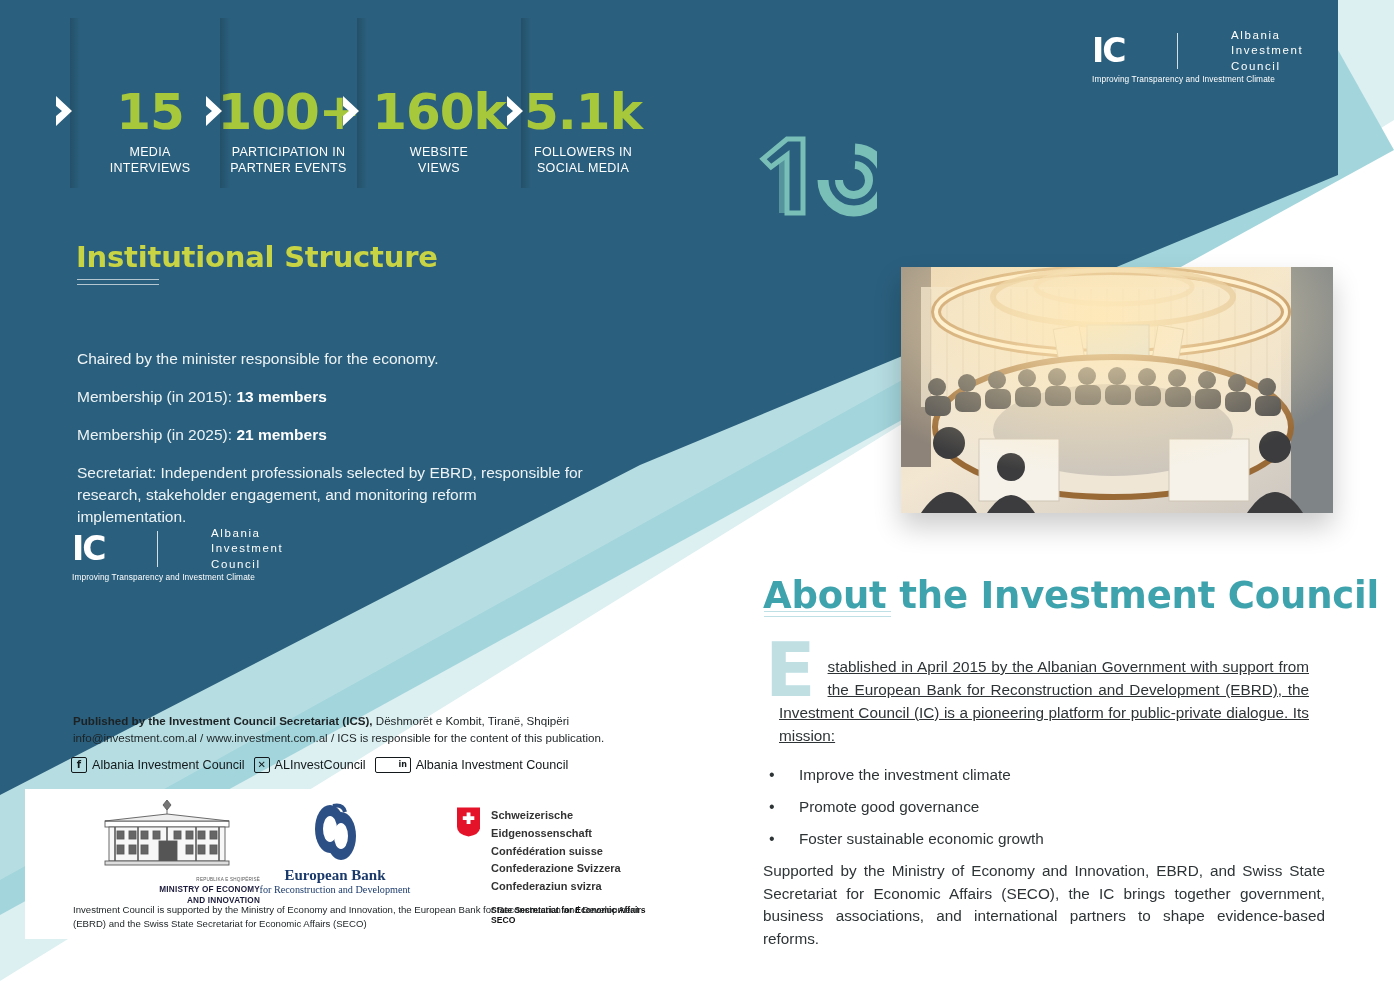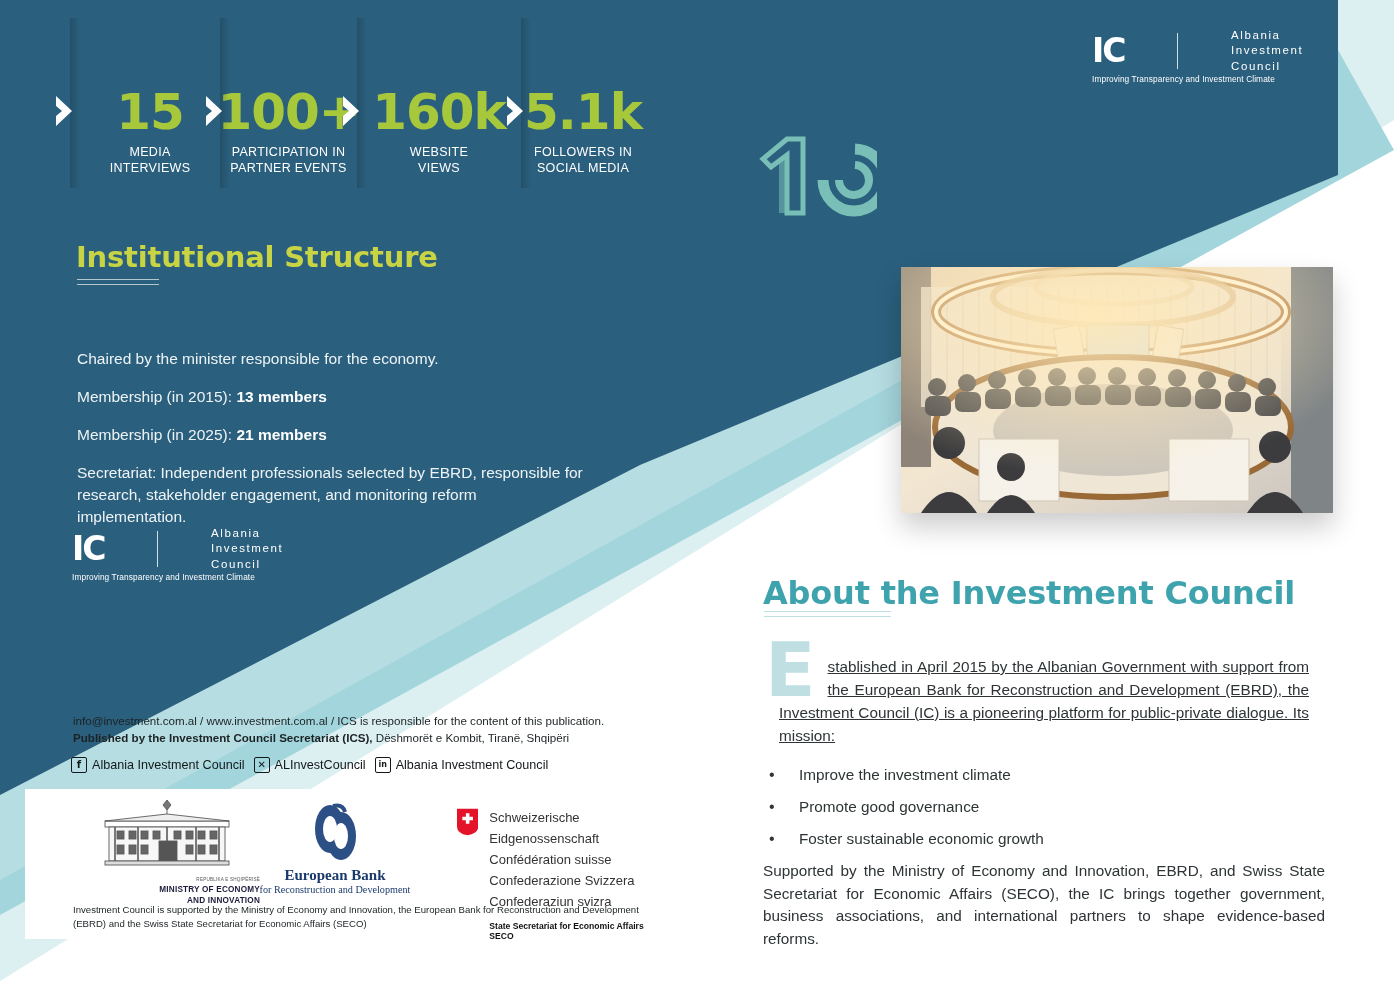--- a/index.html
+++ b/index.html
@@ -79,21 +79,21 @@
   .photo-wrap{
     position:absolute;left:901px;top:267px;width:432px;height:246px;
     box-shadow:0 14px 26px rgba(0,0,0,.20);
     overflow:hidden;background:#cfc6bb;
   }
   .photo-wrap svg{display:block;}
 
   
   .about-head{
     position:absolute;left:763px;top:574px;
-    font-size:32px;font-weight:bold;color:#3FA3AE;letter-spacing:-.2px;
+    font-size:37px;font-weight:bold;color:#3FA3AE;letter-spacing:-.2px;
     font-family:"DejaVu Sans", sans-serif;
   }
   .about-head-rule{
     position:absolute;left:764px;top:611px;width:127px;height:4px;
     border-top:1px solid #BFE0E4;border-bottom:1px solid #BFE0E4;
   }
   .about-body{position:absolute;left:763px;top:640px;width:562px;color:#2e3436;font-size:15.3px;line-height:1.5;}
   .dropcap{
     float:left;font-size:74px;line-height:.78;color:#BFDFE3;font-weight:bold;
     margin:2px 12px 0 2px;font-family:"DejaVu Sans",sans-serif;
@@ -118,21 +118,21 @@
   .partners{
     position:absolute;left:25px;top:789px;width:645px;height:150px;background:#ffffff;
   }
   .mrow{position:absolute;left:50px;top:8px;width:185px;text-align:right;}
   .mcap{font-size:8.2px;font-weight:bold;color:#1c1c3c;line-height:1.3;letter-spacing:.2px;margin-top:3px;}
   .mtiny{font-size:4.6px;color:#555;letter-spacing:.2px;}
   .ebrd{position:absolute;left:215px;top:14px;width:190px;text-align:center;}
   .ebrd .t1{font-family:"Liberation Serif", serif;font-size:15px;font-weight:bold;color:#1a3a6b;margin-top:2px;}
   .ebrd .t2{font-family:Liberation Serif, serif;font-size:10.2px;color:#1a3a6b;}
   .seco{position:absolute;left:432px;top:18px;display:flex;gap:11px;}
-  .seco .lines{font-size:13px;color:#333;line-height:1.62;}
+  .seco .lines{font-size:11px;color:#333;line-height:1.62;font-weight:bold;}
   .seco .sbold{font-size:8.6px;font-weight:bold;color:#111;margin-top:9px;}
   .supnote{position:absolute;left:48px;top:114px;width:590px;font-size:9.6px;color:#1c2224;line-height:1.48;}
 </style>
 </head>
 <body>
 
 <div id="page">
 
   <svg class="bg-svg" viewBox="0 0 1394 981">
     <rect x="0" y="0" width="1394" height="981" fill="#ffffff"></rect>
@@ -357,35 +357,35 @@
     <p class="just">stablished in April 2015 by the Albanian Government with support from the European Bank for Reconstruction and Development (EBRD), the Investment Council (IC) is a pioneering platform for public-private dialogue. Its mission:</p>
     <ul class="bullets">
       <li>Improve the investment climate</li>
       <li>Promote good governance</li>
       <li>Foster sustainable economic growth</li>
     </ul>
     <p class="about-tail">Supported by the Ministry of Economy and Innovation, EBRD, and Swiss State Secretariat for Economic Affairs (SECO), the IC brings together government, business associations, and international partners to shape evidence-based reforms.</p>
   </div>
 
   <div class="pub">
+    <div><span class="b">Published by the Investment Council Secretariat (ICS),</span><span> Dëshmorët e Kombit, Tiranë, Shqipëri</span></div>
     <div>info@investment.com.al / www.investment.com.al / ICS is responsible for the content of this publication.</div>
-    <div><span class="b">Published by the Investment Council Secretariat (ICS),</span><span> Dëshmorët e Kombit, Tiranë, Shqipëri</span></div>
   </div>
 
   <div class="social">
     <span class="item">
       <span class="sq">f</span>
       <span>Albania Investment Council</span>
     </span>
     <span class="item">
       <span class="sq">✕</span>
       <span>ALInvestCouncil</span>
     </span>
     <span class="item">
-      <span class="sq" style="font-size:8px;">in</span>
+      <span class="sq" style="font-size:8px;padding-left:20px;">in</span>
       <span>Albania Investment Council</span>
     </span>
   </div>
 
   <div class="partners">
 
     <div class="mrow">
       <svg width="185" height="76" viewBox="0 0 185 76">
         <g stroke="#5a5a5a" fill="none" stroke-width="0.9">
           <path d="M92 3 l4 5 -4 5 -4 -5 z" fill="#777"></path>

